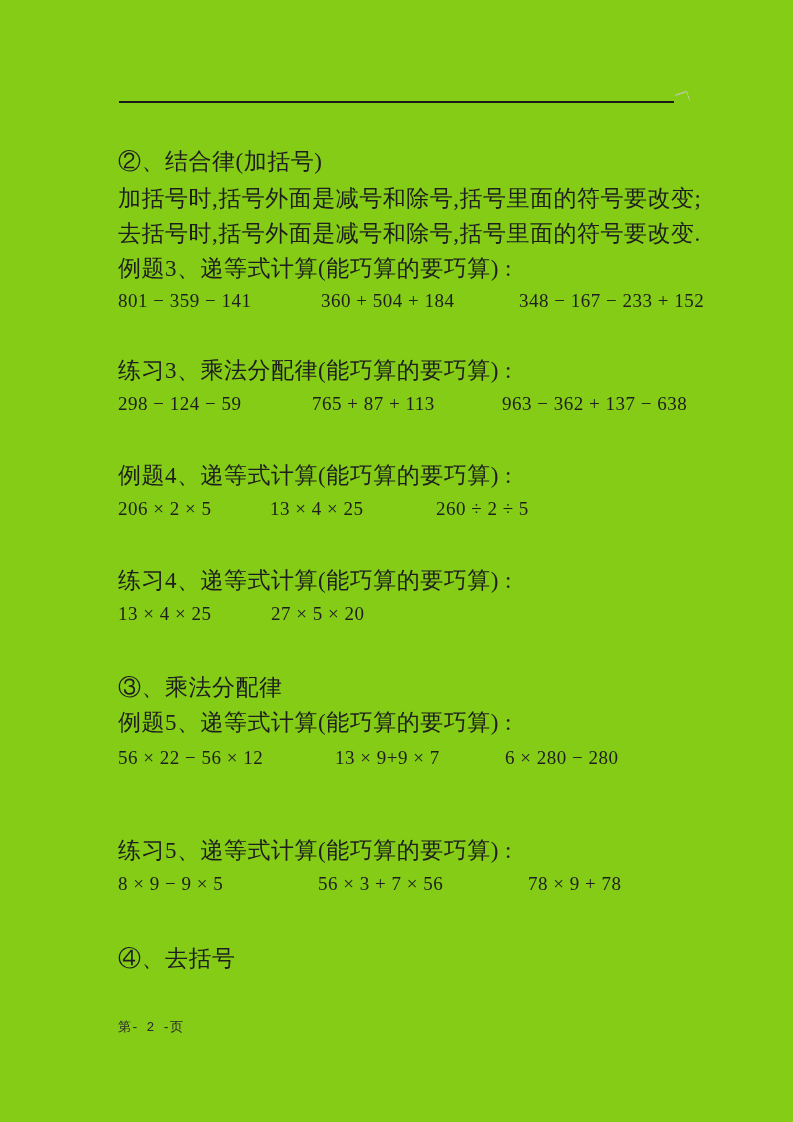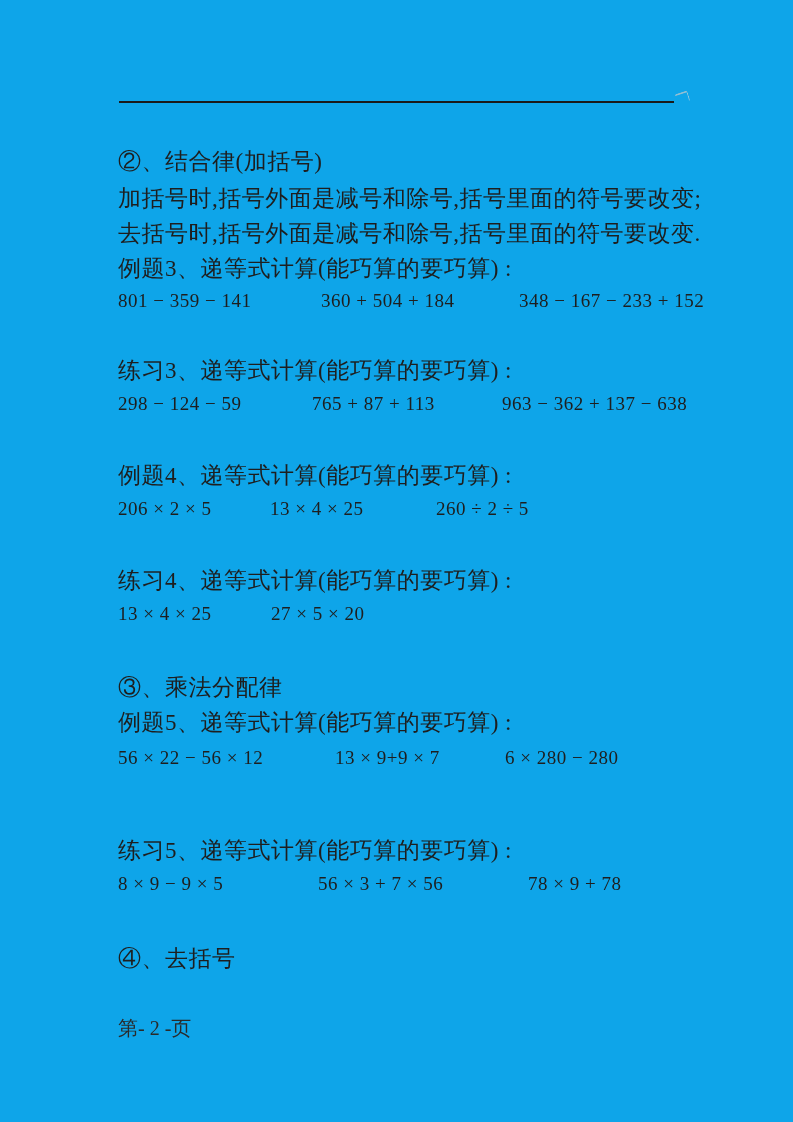--- a/index.html
+++ b/index.html
@@ -4,21 +4,21 @@
 <style>
   html, body {
     margin: 0;
     padding: 0;
     background: #ffffff;
   }
   .page {
     position: relative;
     width: 793px;
     height: 1122px;
-    background: #0ea5e9;
+    background: #84cc16;
     overflow: hidden;
     font-family: "Liberation Serif", "DejaVu Serif", serif;
     color: #1e1e1e;
   }
   .header-rule {
     position: absolute;
     left: 119px;
     top: 101px;
     width: 555px;
     height: 2px;
@@ -53,23 +53,24 @@
   .expr {
     position: absolute;
     font-size: 19px;
     letter-spacing: 0.5px;
     white-space: nowrap;
   }
   .footer {
     position: absolute;
     left: 118px;
     top: 1018px;
-    font-size: 20px;
+    font-size: 13px;
     line-height: 20px;
     color: #2a2a2a;
+    font-family: Liberation Mono, monospace;
   }
 </style>
 </head>
 <body>
 
 <div class="page">
 
   <div class="header-rule"></div>
   <div class="scan-artifact"></div>
 
@@ -89,21 +90,21 @@
     <span class="text">例题3、递等式计算(能巧算的要巧算) :</span>
   </div>
 
   <div class="line" style="top:285px">
     <span class="expr" style="left:118px">801 − 359 − 141</span>
     <span class="expr" style="left:321px">360 + 504 + 184</span>
     <span class="expr" style="left:519px">348 − 167 − 233 + 152</span>
   </div>
 
   <div class="line" style="top:355px">
-    <span class="text">练习3、递等式计算(能巧算的要巧算) :</span>
+    <span class="text">练习3、乘法分配律(能巧算的要巧算) :</span>
   </div>
 
   <div class="line" style="top:388px">
     <span class="expr" style="left:118px">298 − 124 − 59</span>
     <span class="expr" style="left:312px">765 + 87 + 113</span>
     <span class="expr" style="left:502px">963 − 362 + 137 − 638</span>
   </div>
 
   <div class="line" style="top:460px">
     <span class="text">例题4、递等式计算(能巧算的要巧算) :</span>

